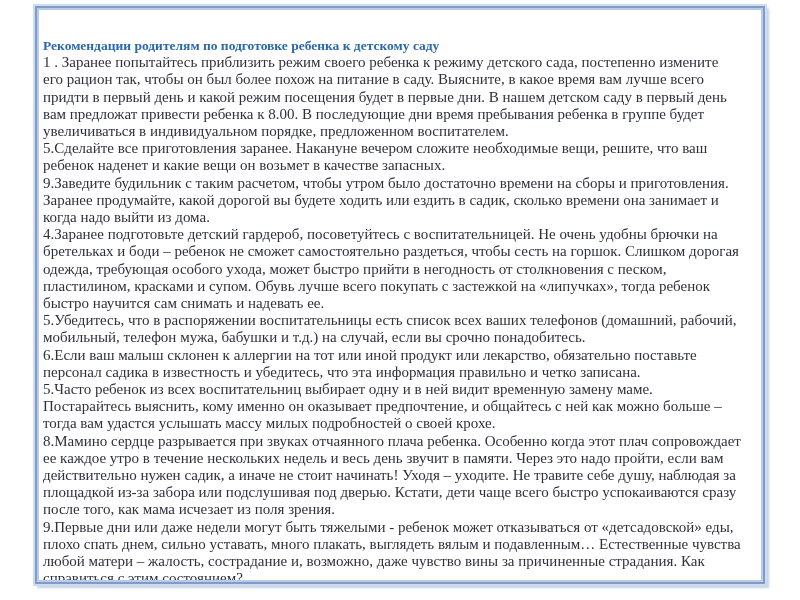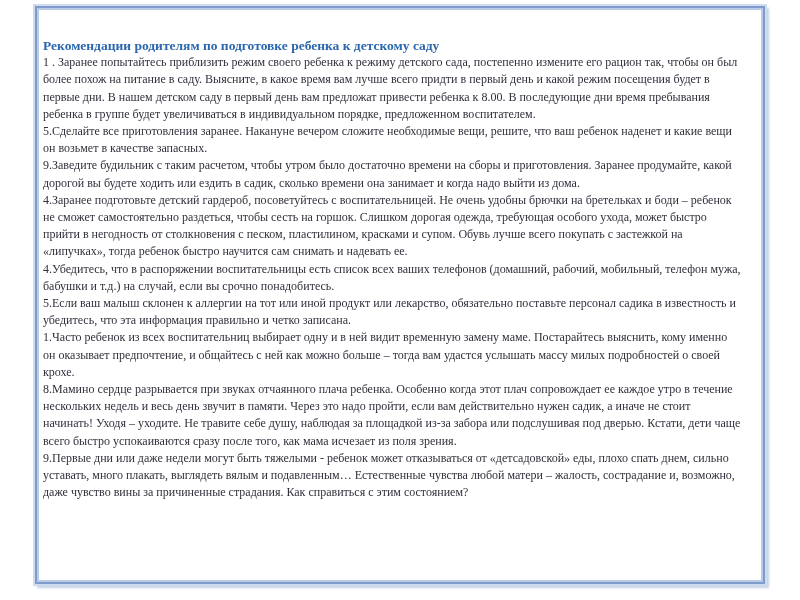--- a/index.html
+++ b/index.html
@@ -38,35 +38,35 @@
   }
   .doc-title {
     margin: 0;
     font-size: 13.5px;
     line-height: 17.2px;
     font-weight: bold;
     color: #2b67ad;
   }
   .doc-par {
     margin: 0;
-    font-size: 12px;
+    font-size: 15px;
     line-height: 17.2px;
     color: #30303c;
     text-align: left;
   }
 </style>
 </head>
 <body>
 
 <div class="slide">
   <div class="text-frame">
     <p class="doc-title">Рекомендации родителям по подготовке ребенка к детскому саду</p>
     <p class="doc-par">1 .  Заранее попытайтесь приблизить режим своего ребенка к режиму детского сада, постепенно измените его рацион так, чтобы он был более похож на питание в саду. Выясните, в какое время вам лучше всего придти в первый день и какой режим посещения будет в первые дни. В нашем детском саду в первый день вам предложат привести ребенка к 8.00. В последующие дни время пребывания ребенка в группе будет увеличиваться в индивидуальном порядке, предложенном воспитателем.</p>
     <p class="doc-par">5.Сделайте все приготовления заранее. Накануне вечером сложите необходимые вещи, решите, что ваш ребенок наденет и какие вещи он возьмет в качестве запасных.</p>
     <p class="doc-par">9.Заведите будильник с таким расчетом, чтобы утром было достаточно времени на сборы и приготовления. Заранее продумайте, какой дорогой вы будете ходить или ездить в садик, сколько времени она занимает и когда надо выйти из дома.</p>
     <p class="doc-par">4.Заранее подготовьте детский гардероб, посоветуйтесь с воспитательницей. Не очень удобны брючки на бретельках и боди – ребенок не сможет самостоятельно раздеться, чтобы сесть на горшок. Слишком дорогая одежда, требующая особого ухода, может быстро прийти в негодность от столкновения с песком, пластилином, красками и супом. Обувь лучше всего покупать с застежкой на «липучках», тогда ребенок быстро научится сам снимать и надевать ее.</p>
-    <p class="doc-par">4.Убедитесь, что в распоряжении воспитательницы есть список всех ваших телефонов (домашний, рабочий, мобильный, телефон мужа, бабушки и т.д.) на случай, если вы срочно понадобитесь.</p>
-    <p class="doc-par">5.Если ваш малыш склонен к аллергии на тот или иной продукт или лекарство, обязательно поставьте персонал садика в известность и убедитесь, что эта информация правильно и четко записана.</p>
-    <p class="doc-par">1.Часто ребенок из всех воспитательниц выбирает одну и в ней видит временную замену маме. Постарайтесь выяснить, кому именно он оказывает предпочтение, и общайтесь с ней как можно больше – тогда вам удастся услышать массу милых подробностей о своей крохе.</p>
+    <p class="doc-par">5.Убедитесь, что в распоряжении воспитательницы есть список всех ваших телефонов (домашний, рабочий, мобильный, телефон мужа, бабушки и т.д.) на случай, если вы срочно понадобитесь.</p>
+    <p class="doc-par">6.Если ваш малыш склонен к аллергии на тот или иной продукт или лекарство, обязательно поставьте персонал садика в известность и убедитесь, что эта информация правильно и четко записана.</p>
+    <p class="doc-par">5.Часто ребенок из всех воспитательниц выбирает одну и в ней видит временную замену маме. Постарайтесь выяснить, кому именно он оказывает предпочтение, и общайтесь с ней как можно больше – тогда вам удастся услышать массу милых подробностей о своей крохе.</p>
     <p class="doc-par">8.Мамино сердце разрывается при звуках отчаянного плача ребенка. Особенно когда этот плач сопровождает ее каждое утро в течение нескольких недель и весь день звучит в памяти. Через это надо пройти, если вам действительно нужен садик, а иначе не стоит начинать! Уходя – уходите. Не травите себе душу, наблюдая за площадкой из-за забора или подслушивая под дверью. Кстати, дети чаще всего быстро успокаиваются сразу после того, как мама исчезает из поля зрения.</p>
     <p class="doc-par">9.Первые дни или даже недели могут быть тяжелыми - ребенок может отказываться от «детсадовской» еды, плохо спать днем, сильно уставать, много плакать, выглядеть вялым и подавленным… Естественные чувства любой матери – жалость, сострадание и, возможно, даже чувство вины за причиненные страдания.  Как справиться с этим состоянием?</p>
   </div>
 </div>
 
 </body></html>

